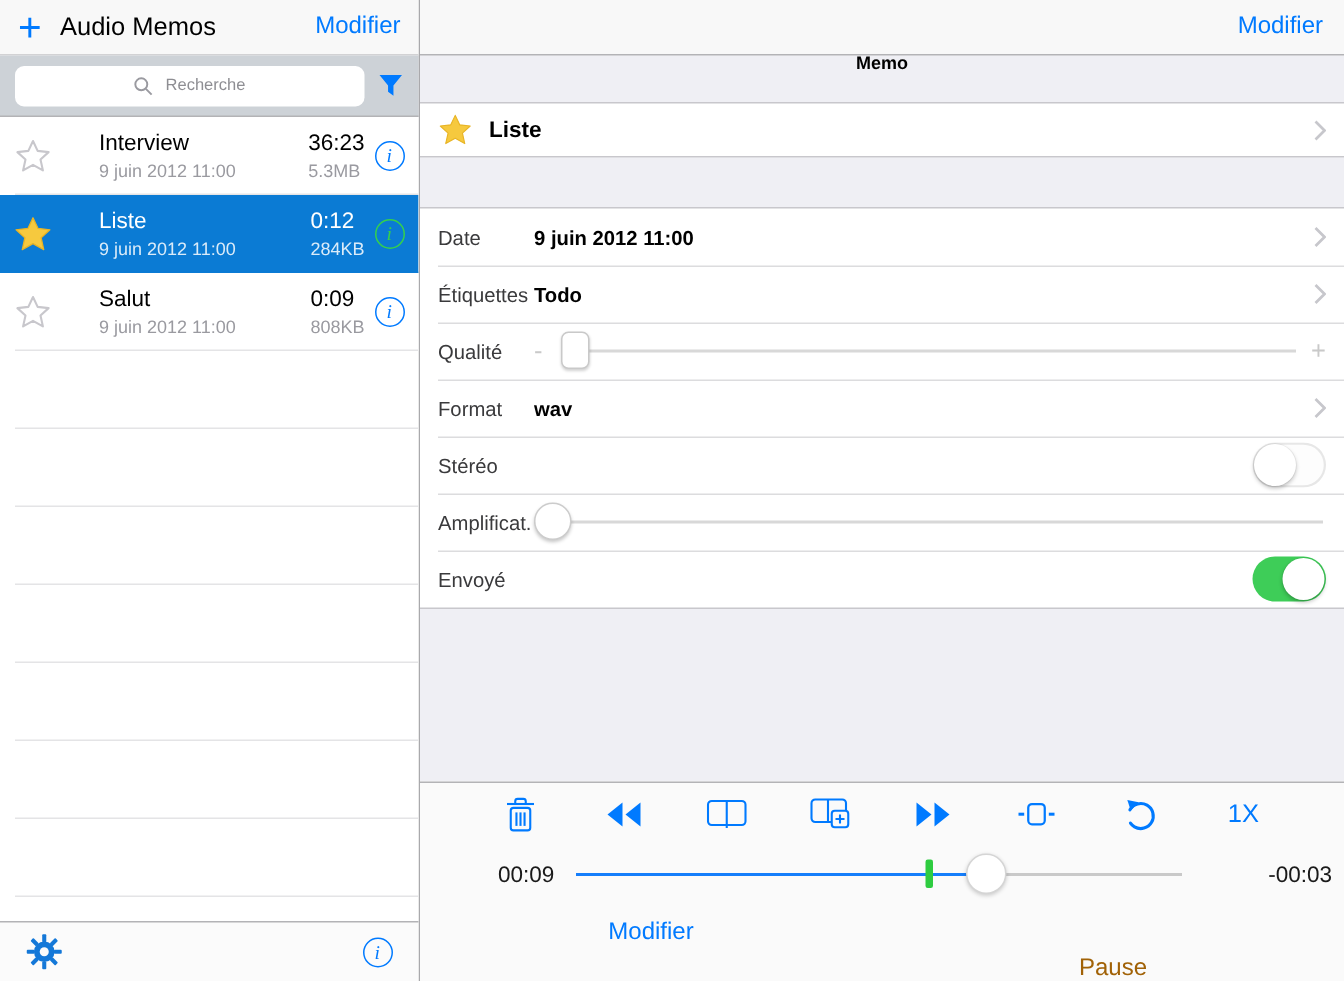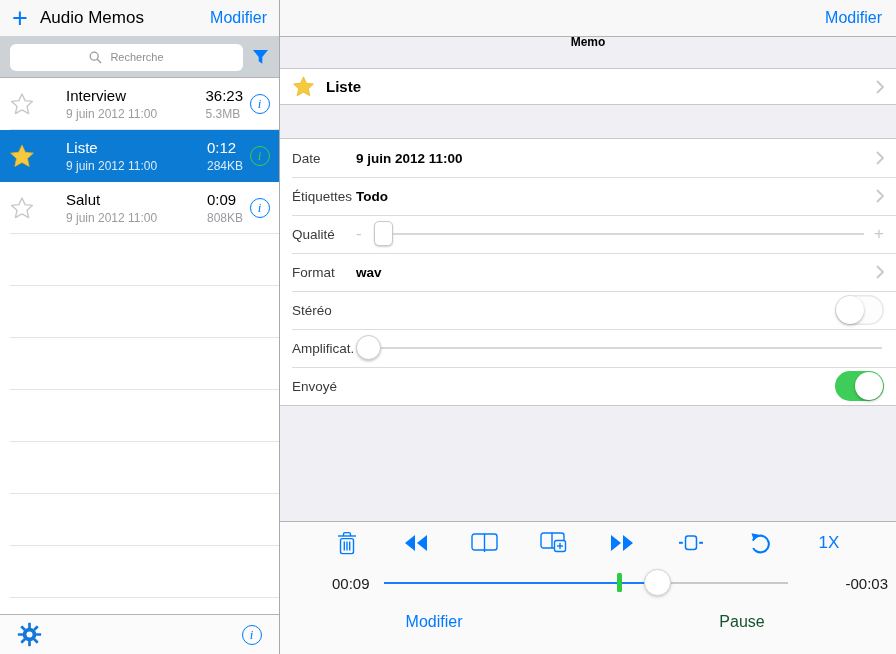--- a/index.html
+++ b/index.html
@@ -77,21 +77,21 @@
   .time{font-size:15px;color:#1a1a1a;width:46px;flex:0 0 46px;margin-left:44px;}
   .time.right{text-align:right;width:50px;flex:0 0 50px;}
   .p-track{flex:1;position:relative;height:30px;}
   .p-base{position:absolute;left:0;right:0;top:50%;height:1.5px;margin-top:-1px;background:#c9c9c9;}
   .p-fill{position:absolute;left:0;top:50%;height:2px;margin-top:-1px;background:#157efb;}
   .p-marker{position:absolute;top:5px;width:5px;height:19px;border-radius:1.5px;background:#2ecc40;margin-left:-2px;}
   .p-thumb{position:absolute;top:1px;width:27px;height:27px;margin-left:-13px;border-radius:50%;background:#fff;border:1px solid #d5d5d5;box-shadow:0 1px 3px rgba(0,0,0,.2);}
   .actions{flex:1;position:relative;}
   .action-btn{position:absolute;top:9px;transform:translateX(-50%);font-size:16px;}
   .send-btn{left:25%;color:#007aff;}
-  .pause-btn{left:75%;color:#14532d;}
+  .pause-btn{left:75%;color:#a16207;margin-top:24px;}
   svg{display:block;}
 </style>
 </head>
 <body>
 
 <div class="app">
 
   <aside class="sidebar">
     <div class="s-nav">
       <div class="plus-btn">+</div>

